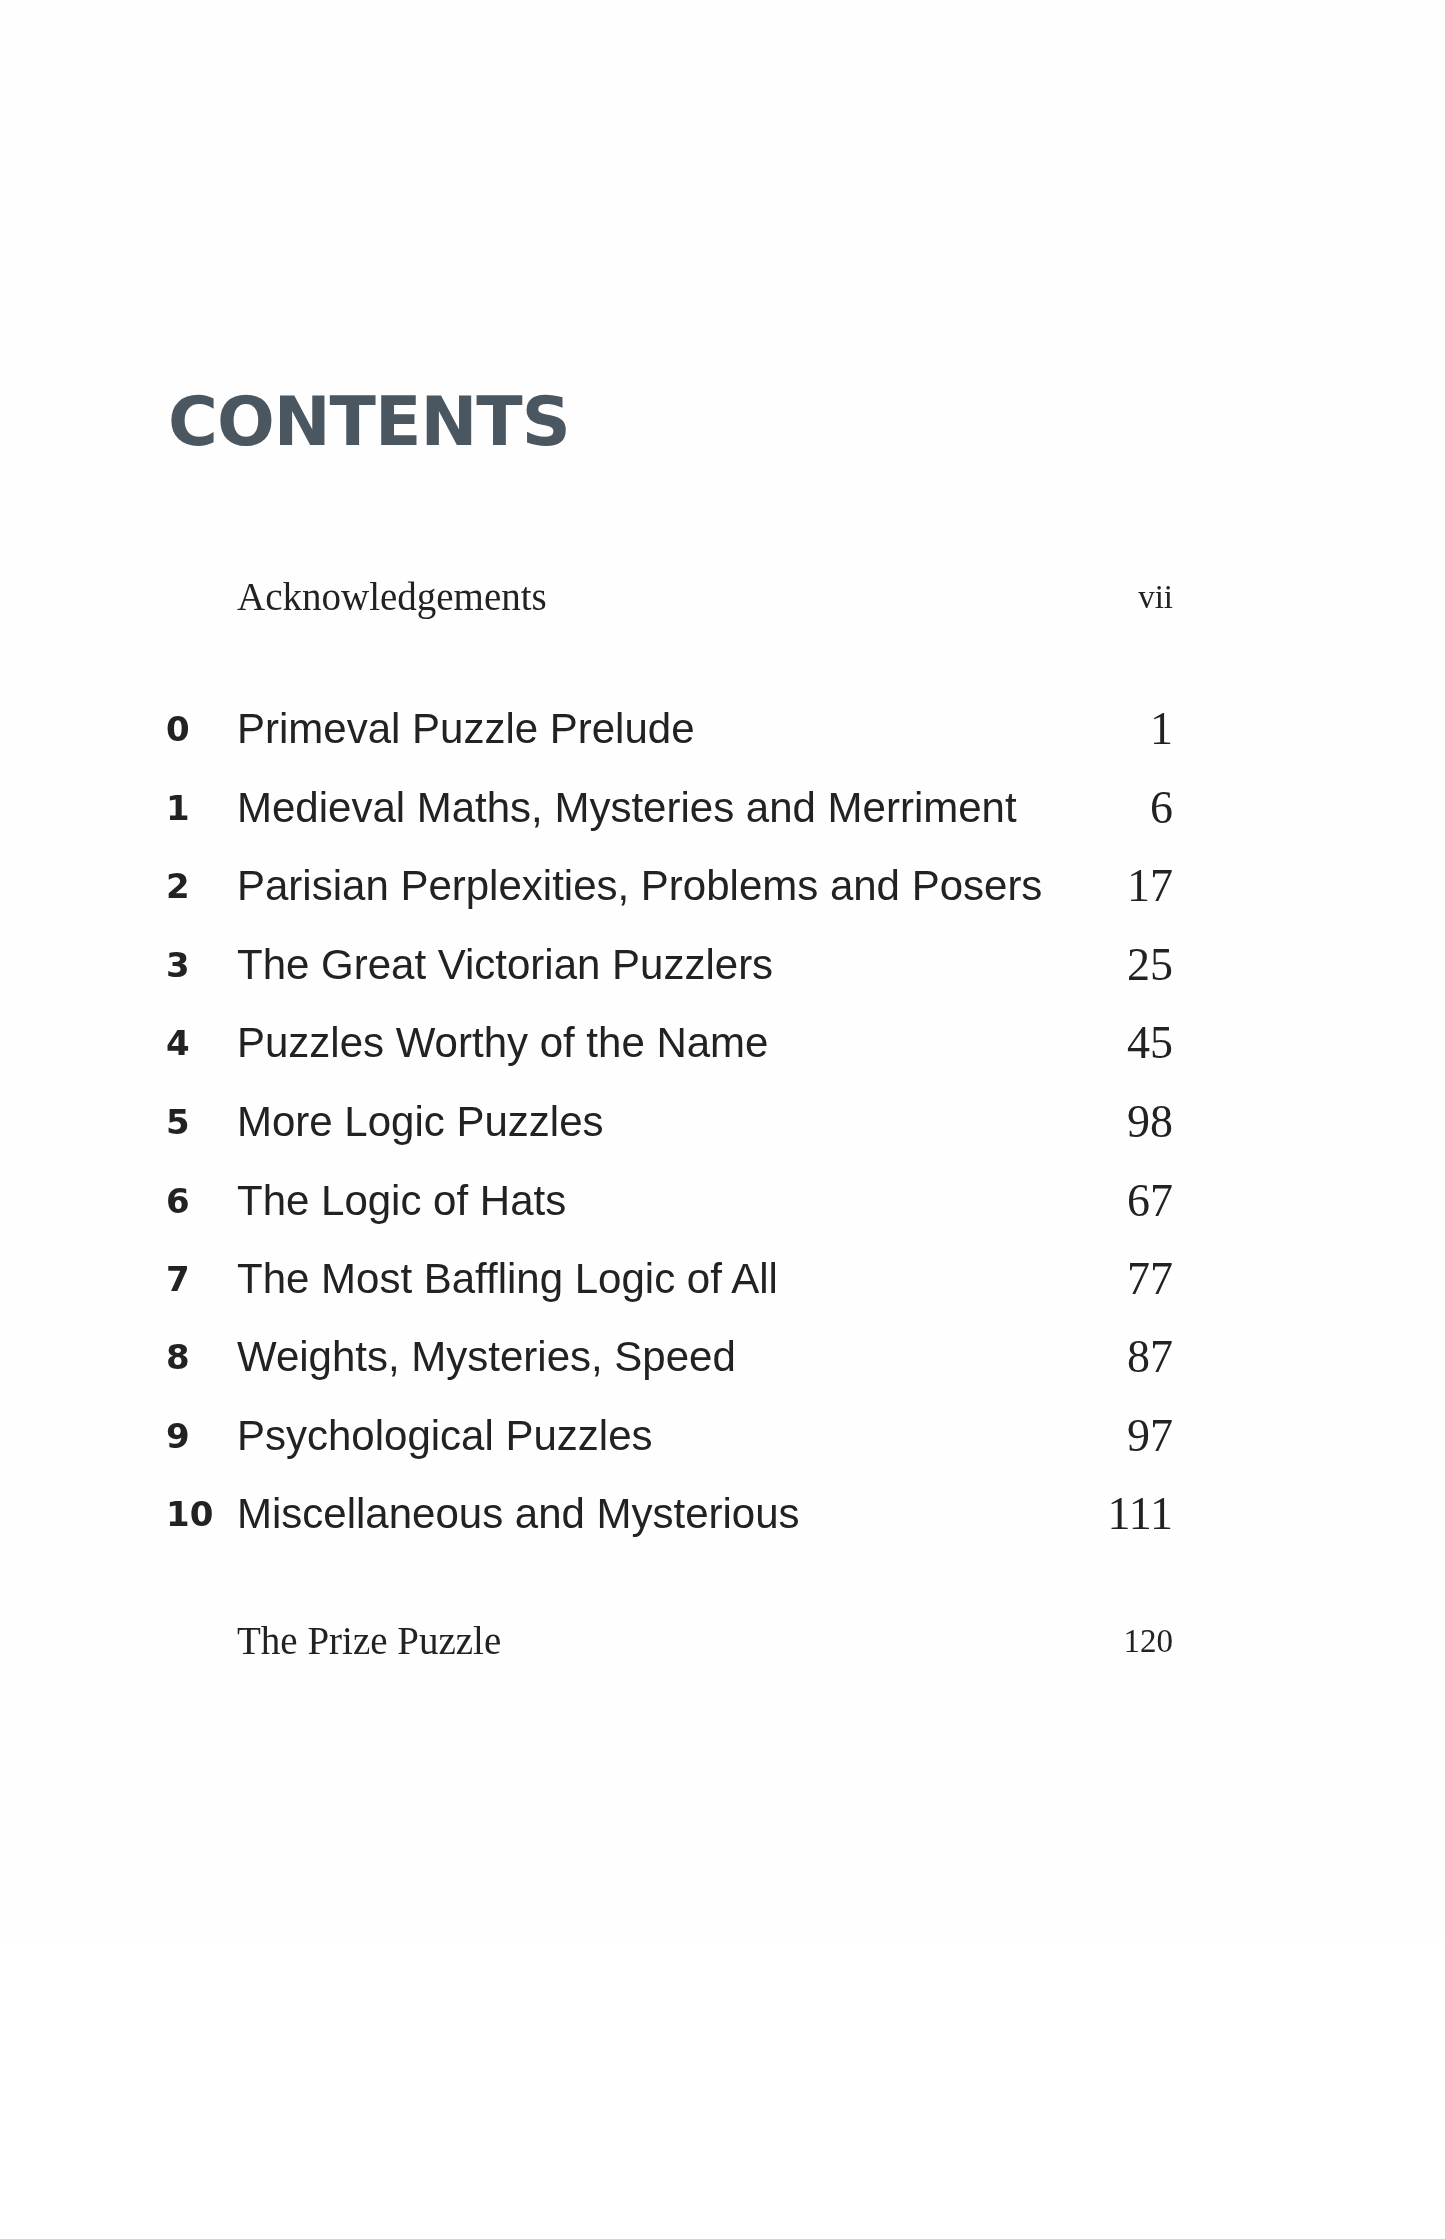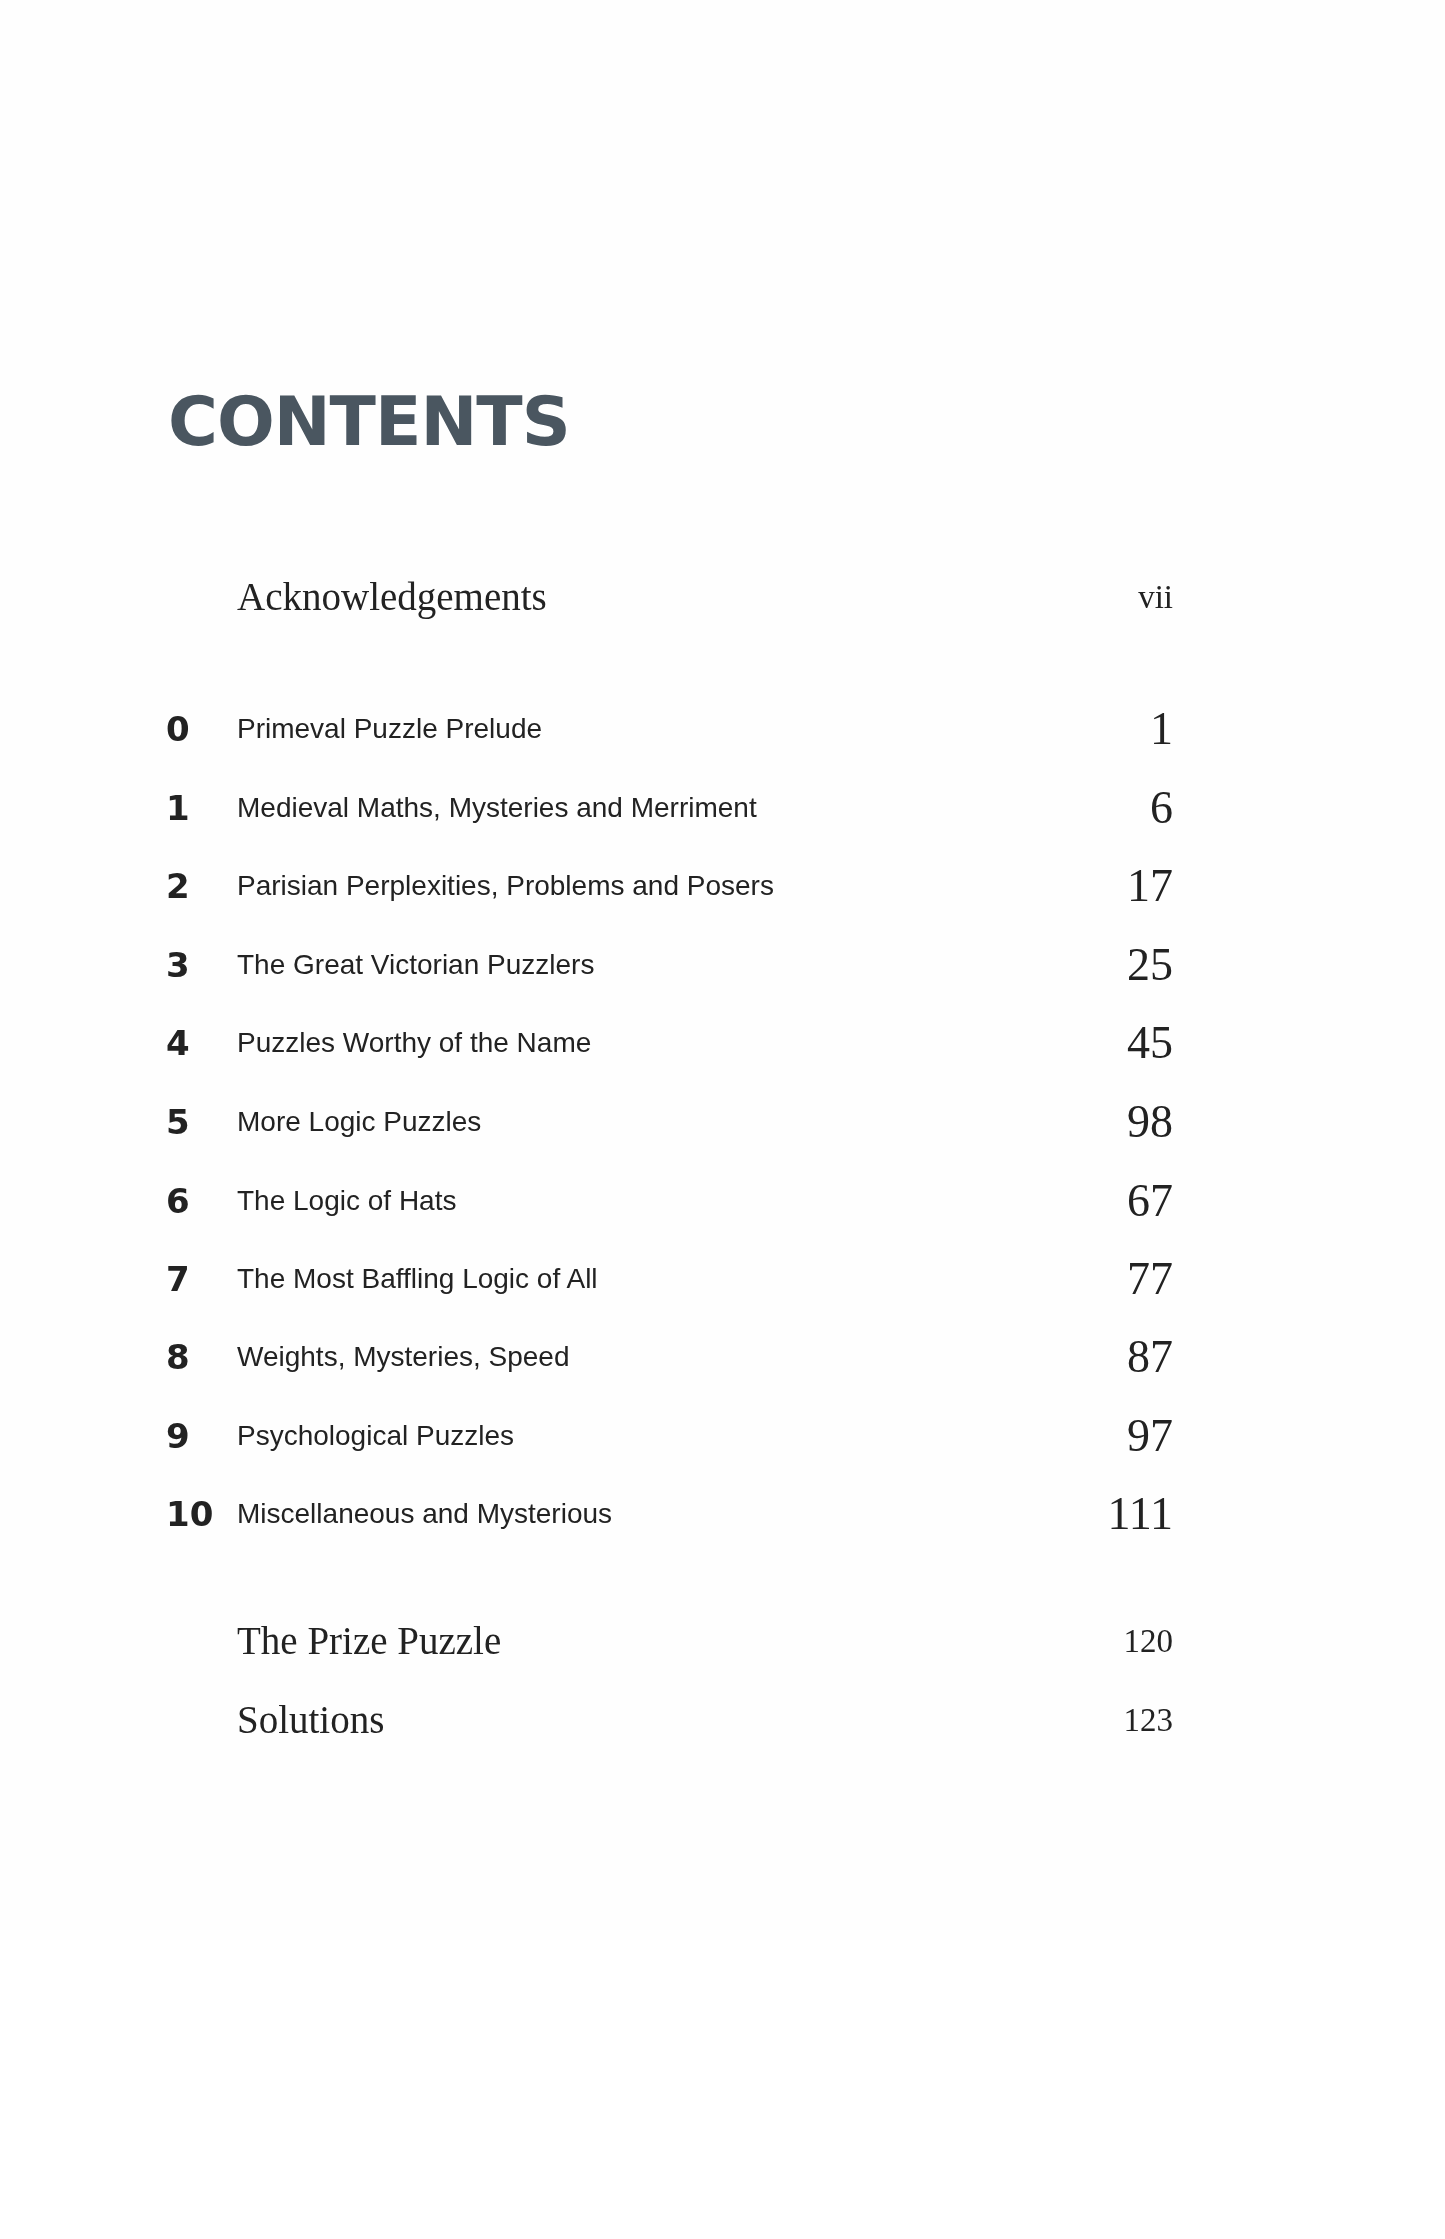--- a/index.html
+++ b/index.html
@@ -1,21 +1,21 @@
 <!DOCTYPE html>
 <html><head>
 <meta charset="utf-8">
 <style>
   html, body { margin:0; padding:0; }
   body { width:1445px; height:2239px; background:#ffffff; position:relative; overflow:hidden; }
   .page { position:absolute; left:0; top:0; width:1445px; height:1940px; background:#fefefe; }
   .title { position:absolute; left:168px; top:388px; font-family:"DejaVu Sans", sans-serif; font-weight:bold; font-size:68px; color:#4a5660; letter-spacing:-1px; line-height:1; }
   .row { position:absolute; left:0; width:1445px; height:60px; }
   .num { position:absolute; left:166px; font-family:"DejaVu Sans", sans-serif; font-weight:bold; font-size:34px; color:#222; line-height:60px; }
-  .ch-title { position:absolute; left:237px; font-family:"Liberation Sans", sans-serif; font-size:28px; color:#222; line-height:60px; white-space:nowrap; }
+  .ch-title { position:absolute; left:237px; font-family:"Liberation Sans", sans-serif; font-size:42px; color:#222; line-height:60px; white-space:nowrap; }
   .serif-title { position:absolute; left:237px; font-family:"Liberation Serif", serif; font-size:39px; color:#222; line-height:60px; white-space:nowrap; }
   .pg { position:absolute; right:272px; font-family:"Liberation Serif", serif; font-size:46px; color:#222; line-height:60px; text-align:right; }
   .pg-small { position:absolute; right:272px; font-family:"Liberation Serif", serif; font-size:33px; color:#222; line-height:60px; text-align:right; }
 </style>
 </head>
 <body>
 
 <div class="page">
   <div class="title">CONTENTS</div>
 
@@ -77,17 +77,13 @@
   <div class="row" style="top:1484px;">
     <span class="num">10</span>
     <span class="ch-title">Miscellaneous and Mysterious</span>
     <span class="pg">111</span>
   </div>
 
   <div class="row" style="top:1611px;">
     <span class="serif-title">The Prize Puzzle</span>
     <span class="pg-small">120</span>
   </div>
-  <div class="row" style="top:1690px;">
-    <span class="serif-title">Solutions</span>
-    <span class="pg-small">123</span>
-  </div>
 </div>
 
 </body></html>

